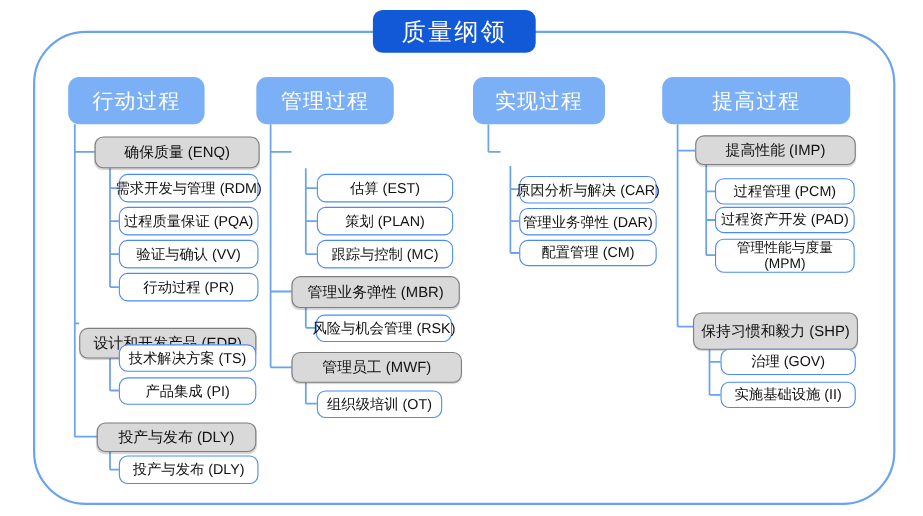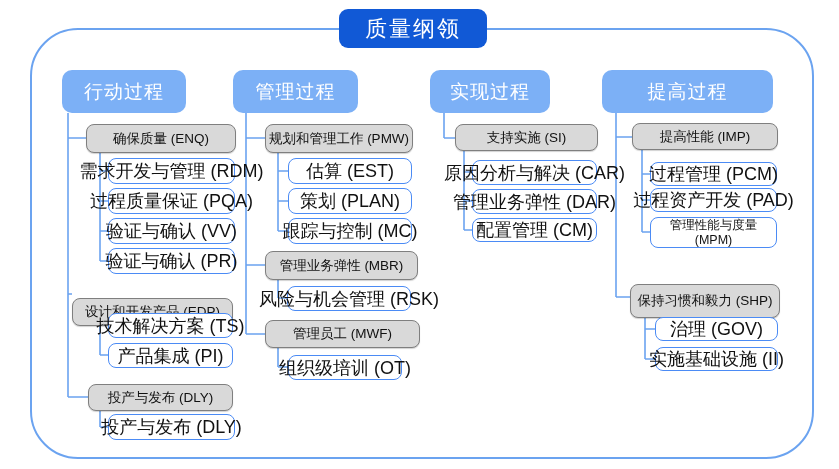--- a/index.html
+++ b/index.html
@@ -10,21 +10,21 @@
   #connectors{position:absolute;left:0;top:0;width:839px;height:469px;pointer-events:none;}
   .node{position:absolute;display:flex;align-items:center;justify-content:center;
     text-align:center;box-sizing:border-box;font-weight:normal;color:#111;}
   .title{background:#1159d6;color:#ffffff;border-radius:9px;font-size:22px;
     letter-spacing:2px;z-index:3;}
   .header{background:#7cb0f6;color:#ffffff;border-radius:10px;font-size:19px;
     letter-spacing:1px;z-index:2;text-align:right;}
   .group{background:#d9d9d9;border:1.6px solid #7f7f7f;border-radius:8px;
     font-size:13.5px;white-space:nowrap;z-index:2;box-shadow:0 1px 1px rgba(0,0,0,0.18);}
   .leaf{background:#ffffff;border:1.6px solid #4b8bf5;border-radius:8px;
-    font-size:18px;white-space:nowrap;z-index:2;}
+    font-size:13px;white-space:nowrap;z-index:2;}
   .leaf.wrap{white-space:normal;line-height:1.15;font-size:12.5px;padding:0 0;}
 </style>
 </head>
 <body>
 
 <div id="canvas">
 
   <div id="container"></div>
 
   <svg id="connectors" viewBox="0 0 839 469" xmlns="http://www.w3.org/2000/svg">
@@ -45,39 +45,37 @@
     </g>
   </svg>
 
   <div class="node title" style="left:339px;top:9px;width:148px;height:39px">质量纲领</div>
 
   <div class="node header" style="left:62px;top:70px;width:124px;height:43px">行动过程</div>
   <div class="node group" style="left:86px;top:124px;width:150px;height:29px">确保质量 (ENQ)</div>
   <div class="node leaf" style="left:108px;top:158px;width:127px;height:26px">需求开发与管理 (RDM)</div>
   <div class="node leaf" style="left:108px;top:188px;width:127px;height:26px">过程质量保证 (PQA)</div>
   <div class="node leaf" style="left:108px;top:218px;width:127px;height:26px">验证与确认 (VV)</div>
-  <div class="node leaf" style="left:108px;top:248px;width:127px;height:26px">验证与确认 (PR)</div>
+  <div class="node leaf" style="left:108px;top:248px;width:127px;height:26px">行动过程 (PR)</div>
   <div class="node group" style="left:72px;top:298px;width:161px;height:28px">设计和开发产品 (EDP)</div>
   <div class="node leaf" style="left:108px;top:313px;width:125px;height:25px">技术解决方案 (TS)</div>
   <div class="node leaf" style="left:108px;top:343px;width:125px;height:25px">产品集成 (PI)</div>
   <div class="node group" style="left:88px;top:384px;width:145px;height:27px">投产与发布 (DLY)</div>
   <div class="node leaf" style="left:108px;top:414px;width:127px;height:26px">投产与发布 (DLY)</div>
 
   <div class="node header" style="left:233px;top:70px;width:125px;height:43px">管理过程</div>
-  <div class="node group" style="left:265px;top:124px;width:148px;height:29px">规划和管理工作 (PMW)</div>
   <div class="node leaf" style="left:288px;top:158px;width:124px;height:26px">估算 (EST)</div>
   <div class="node leaf" style="left:288px;top:188px;width:124px;height:26px">策划 (PLAN)</div>
   <div class="node leaf" style="left:288px;top:218px;width:124px;height:26px">跟踪与控制 (MC)</div>
   <div class="node group" style="left:265px;top:251px;width:153px;height:29px">管理业务弹性 (MBR)</div>
   <div class="node leaf" style="left:287px;top:286px;width:124px;height:25px">风险与机会管理 (RSK)</div>
   <div class="node group" style="left:265px;top:320px;width:155px;height:28px">管理员工 (MWF)</div>
   <div class="node leaf" style="left:288px;top:355px;width:114px;height:25px">组织级培训 (OT)</div>
 
   <div class="node header" style="left:430px;top:70px;width:120px;height:43px">实现过程</div>
-  <div class="node group" style="left:455px;top:124px;width:143px;height:27px">支持实施 (SI)</div>
   <div class="node leaf" style="left:472px;top:160px;width:125px;height:25px">原因分析与解决 (CAR)</div>
   <div class="node leaf" style="left:472px;top:189px;width:125px;height:25px">管理业务弹性 (DAR)</div>
   <div class="node leaf" style="left:472px;top:218px;width:125px;height:24px">配置管理 (CM)</div>
 
   <div class="node header" style="left:602px;top:70px;width:171px;height:43px">提高过程</div>
   <div class="node group" style="left:632px;top:123px;width:146px;height:27px">提高性能 (IMP)</div>
   <div class="node leaf" style="left:650px;top:162px;width:127px;height:24px">过程管理 (PCM)</div>
   <div class="node leaf" style="left:650px;top:188px;width:127px;height:24px">过程资产开发 (PAD)</div>
   <div class="node leaf wrap" style="left:650px;top:217px;width:127px;height:31px">管理性能与度量 (MPM)</div>
   <div class="node group" style="left:630px;top:284px;width:150px;height:34px">保持习惯和毅力 (SHP)</div>

